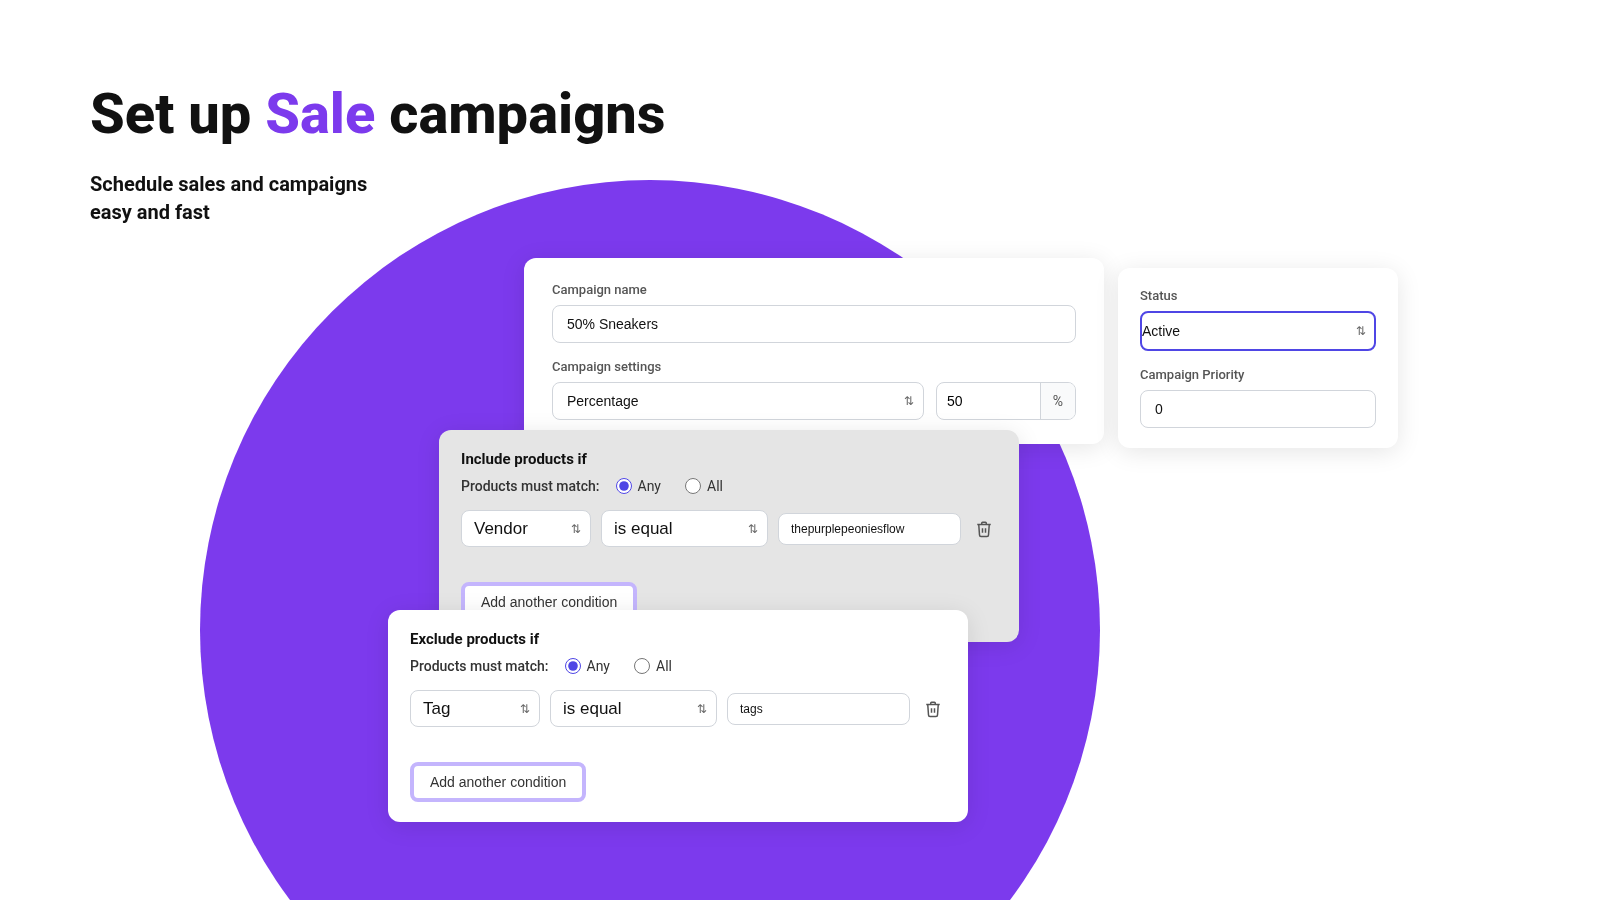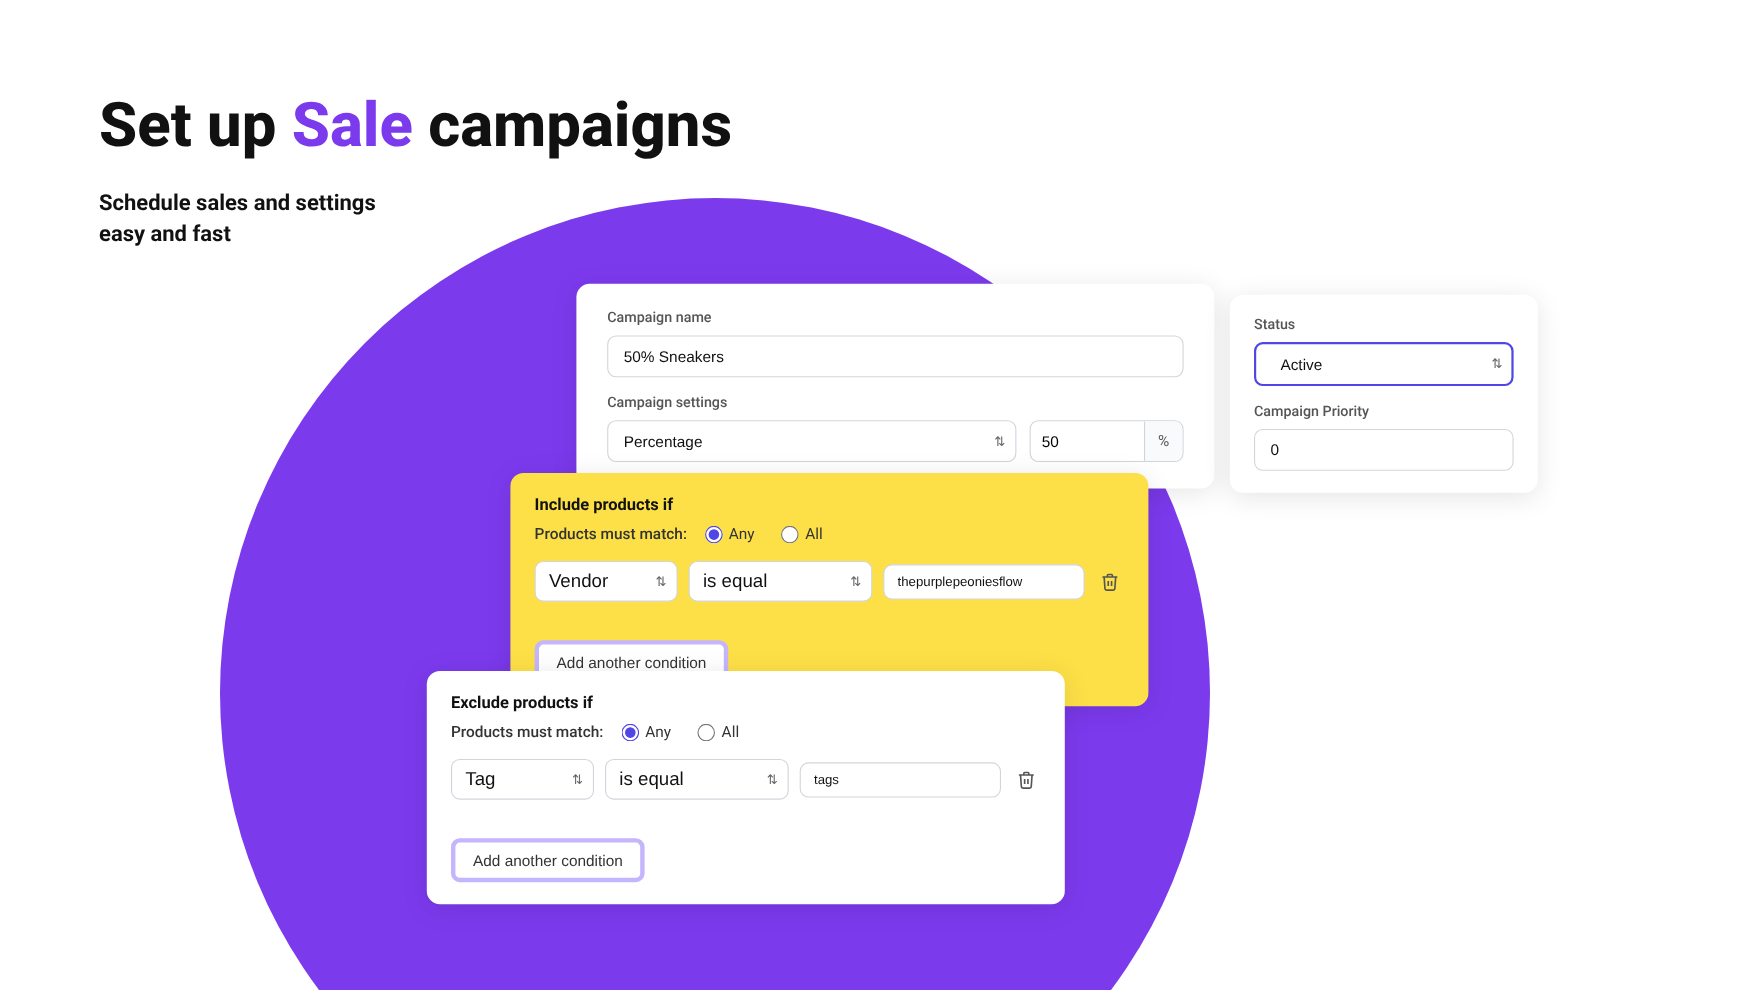--- a/index.html
+++ b/index.html
@@ -174,21 +174,21 @@
     }
 
     .status-select-wrapper {
       position: relative;
     }
 
     .status-select-wrapper select {
       width: 100%;
       border: 2px solid #4f46e5;
       border-radius: 8px;
-      padding: 10px 32px 10px 22px;
+      padding: 10px 32px 10px 0;
       font-size: 14px;
       color: #111;
       appearance: none;
       background: #fff;
       outline: none;
       cursor: pointer;
     }
 
     .priority-label {
       font-size: 13px;
@@ -206,23 +206,23 @@
       font-size: 14px;
       color: #111;
       outline: none;
       background: #fff;
     }
 
     
     .include-card {
       position: absolute;
       top: 430px;
-      left: 464px;
+      left: 439px;
       width: 580px;
-      background: #fde047;
+      background: #e5e5e5;
       border-radius: 12px;
       box-shadow: 0 4px 24px rgba(0,0,0,0.10);
       padding: 20px 22px;
       z-index: 20;
     }
 
     .card-section-title {
       font-size: 15px;
       font-weight: 700;
       color: #111;
@@ -341,21 +341,21 @@
 
 <div class="page-wrapper">
 
   <div class="purple-circle"></div>
 
   <div class="header-section">
     <h1 class="main-title">
       <span>Set up </span><span class="highlight">Sale</span><span> campaigns</span>
     </h1>
     <p class="subtitle">
-      <span>Schedule sales and settings</span><br>
+      <span>Schedule sales and campaigns</span><br>
       <span>easy and fast</span>
     </p>
   </div>
 
   <div class="campaign-card campaign-main-card">
     <div class="field-label">Campaign name</div>
     <input class="text-input" type="text" value="50% Sneakers" style="">
 
     <div class="field-section">
       <div class="field-label">Campaign settings</div>

